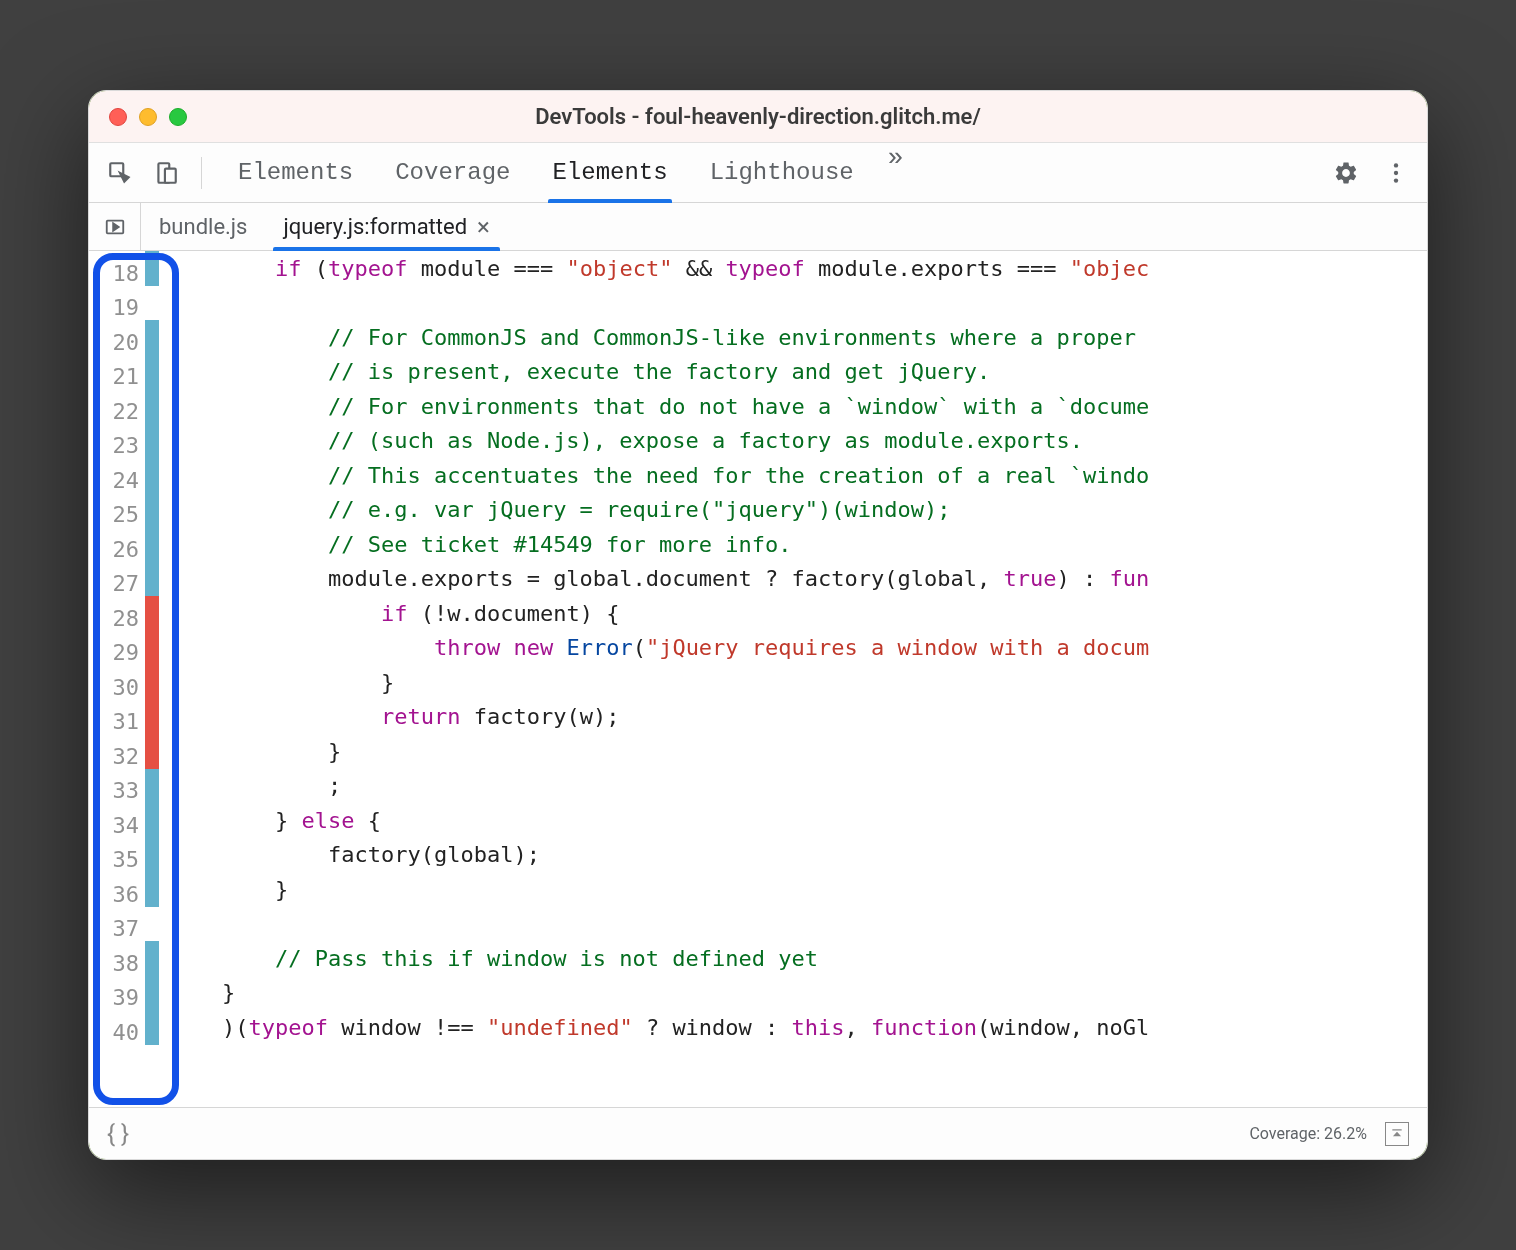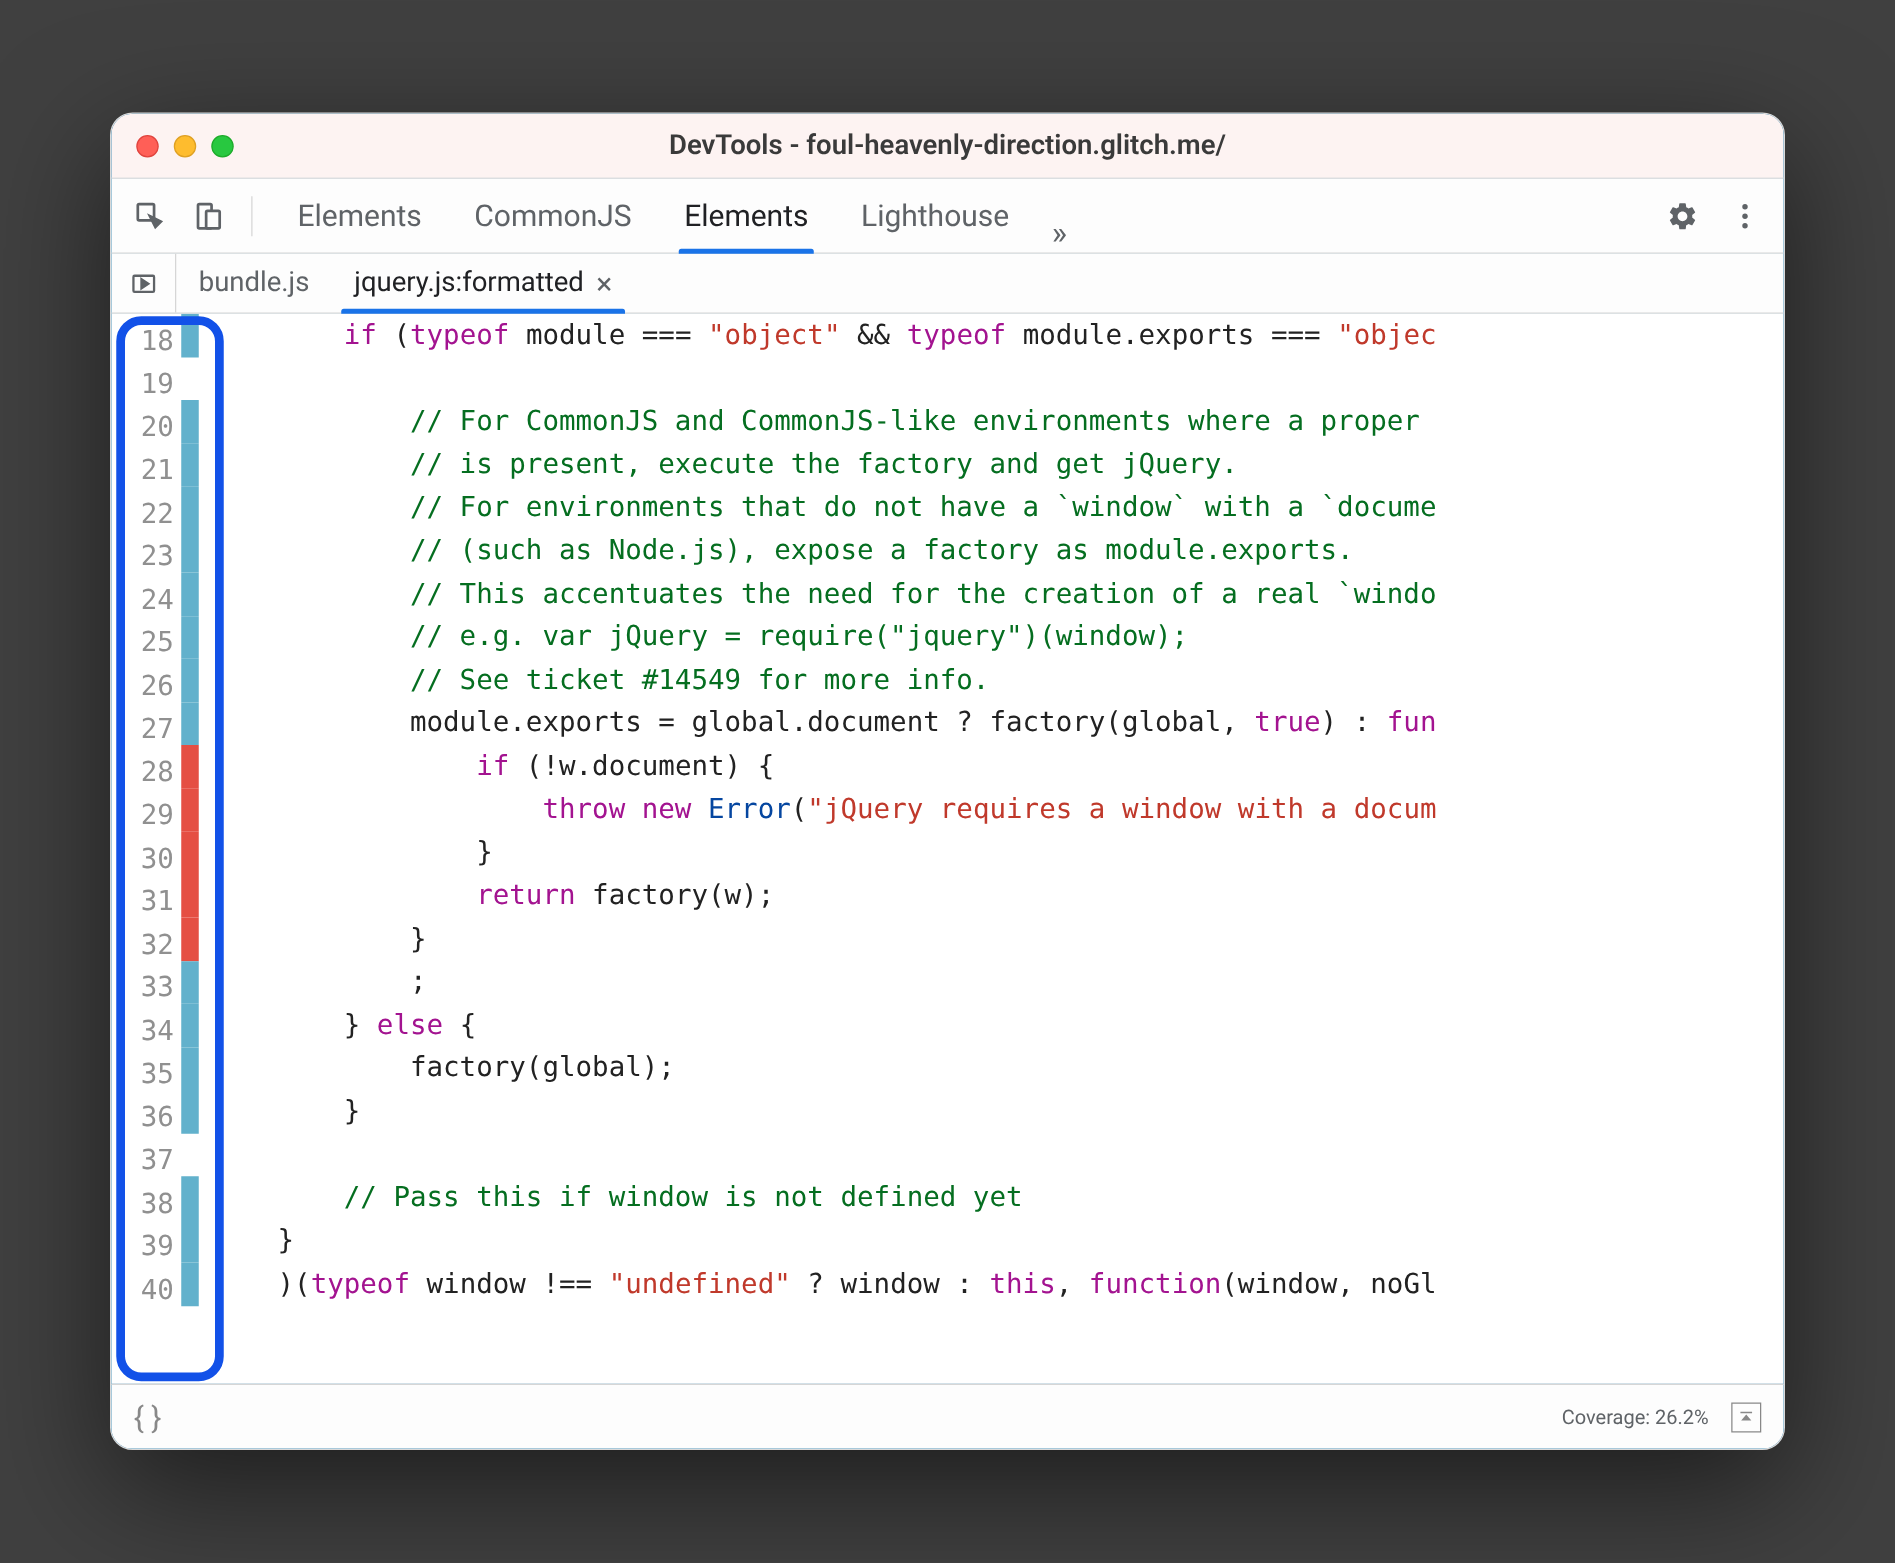--- a/index.html
+++ b/index.html
@@ -11,21 +11,21 @@
     align-items: center;
     width: 1516px;
     height: 1250px;
   }
   .shadow-wrap {
     filter: drop-shadow(0 30px 50px rgba(0,0,0,0.55));
   }
   .window {
     width: 1340px;
     height: 1070px;
-    background: #0369a1;
+    background: #4d7c0f;
     border-radius: 18px;
     overflow: hidden;
     border: 1px solid #d9d9d9;
     display: flex;
     flex-direction: column;
   }
   .titlebar {
     height: 52px;
     background: #fdf3f2;
     display: flex;
@@ -73,24 +73,25 @@
     cursor: pointer;
   }
   .toolbar-divider {
     width: 1px;
     height: 32px;
     background: #d6d6d6;
     margin: 0 8px;
   }
   .panel-tabs {
     display: flex;
-    align-items: flex-end;
+    align-items: flex-start;
     gap: 2px;
     flex: 1;
     height: 100%;
+    font-family: Liberation Mono, monospace;
   }
   .panel-tab {
     padding: 0 20px;
     height: 100%;
     display: flex;
     align-items: center;
     font-size: 24px;
     color: #5f6367;
     cursor: pointer;
     position: relative;
@@ -295,21 +296,21 @@
             <rect x="11" y="8" width="10" height="13" rx="1" fill="#fdfdfd"></rect>
           </svg>
     </div>
     <div class="toolbar-divider"></div>
 
     <div class="panel-tabs">
       <div class="panel-tab">
             <span>Elements</span>
           </div>
       <div class="panel-tab">
-            <span>CommonJS</span>
+            <span>Coverage</span>
           </div>
       <div class="panel-tab active">
             <span>Elements</span>
           </div>
       <div class="panel-tab">
             <span>Lighthouse</span>
           </div>
       <div class="more-tabs">»</div>
     </div>
 

